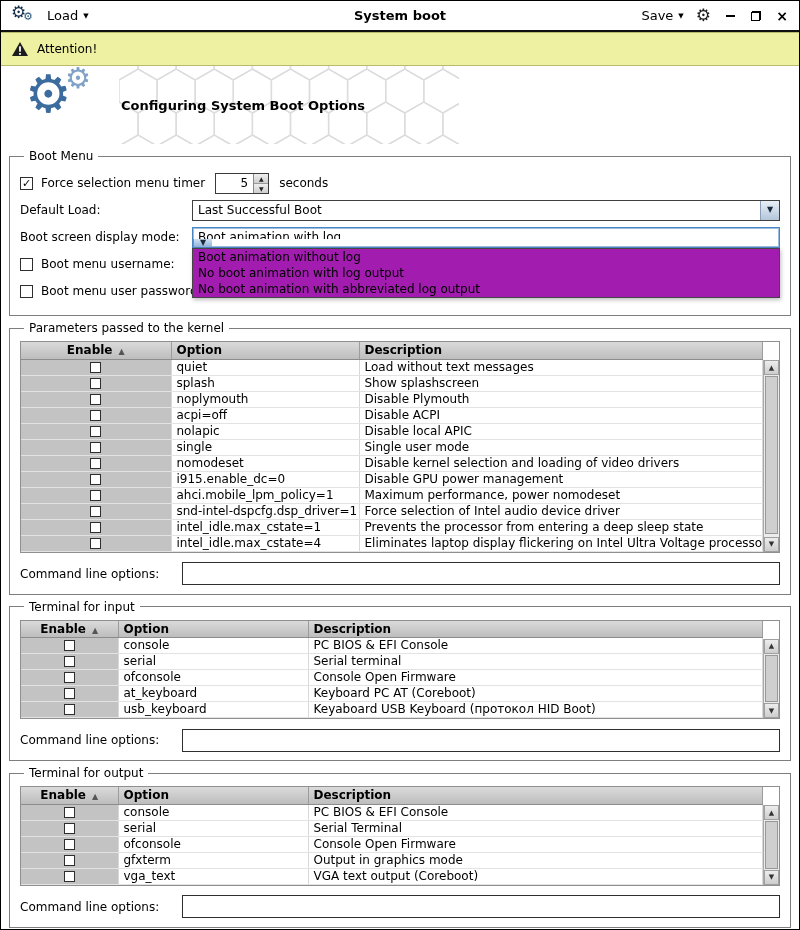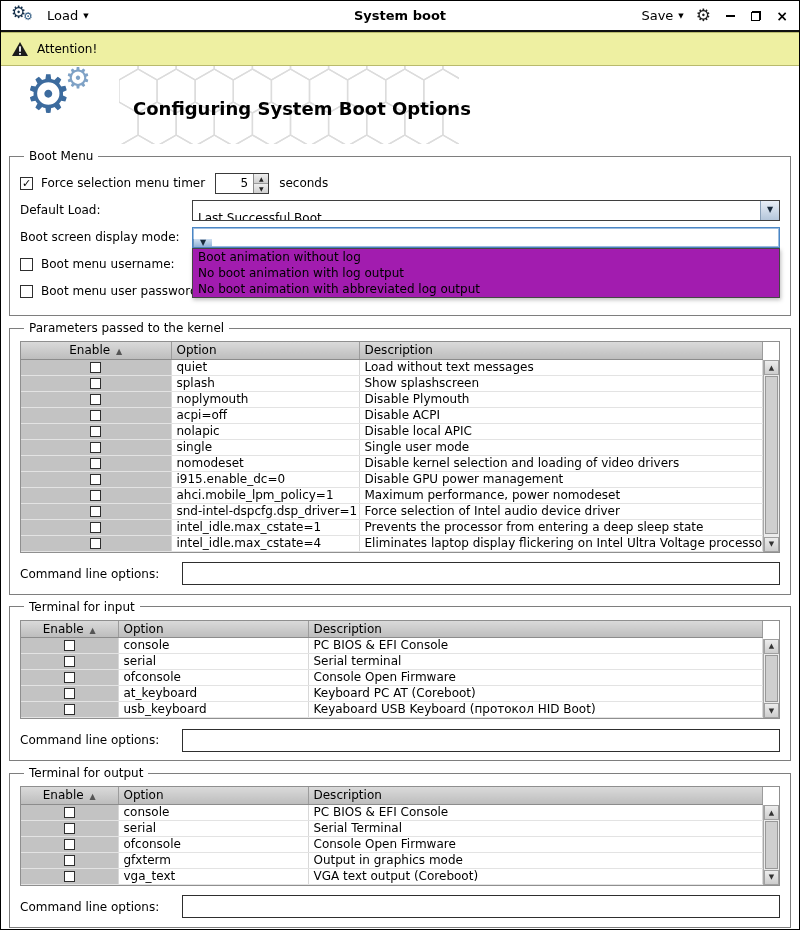--- a/index.html
+++ b/index.html
@@ -33,56 +33,56 @@
   .attention { height:27px; flex:0 0 auto; background:#eef0a2; border-top:1px solid #b9ba6d;
                border-bottom:1px solid #b9ba6d; display:flex; align-items:center; gap:8px; padding:16px 10px; }
   .attention span { font-size:12px; }
 
   
   .banner { height:78px; flex:0 0 auto; position:relative; overflow:hidden; background:#fff; }
   .hexes { position:absolute; left:118px; top:0; }
   .hexes polygon { fill:none; stroke:#dcdcdc; stroke-width:1.4; }
   .bg1 { position:absolute; left:24px; top:2px; font-size:52px; color:#3c6b9e; line-height:1; }
   .bg2 { position:absolute; left:64px; top:-2px; font-size:29px; color:#7fa2c6; line-height:1; }
-  .banner-title { position:absolute; left:132px; top:32px; font-weight:bold; font-size:18px; }
+  .banner-title { position:absolute; left:120px; top:32px; font-weight:bold; font-size:13px; }
 
   
   fieldset.group { border:1px solid #7e7e7e; margin:5px 8px 0; padding:4px 10px 8px; flex:0 0 auto; background:#fff; }
   fieldset.group legend { padding:0 5px; margin-left:4px; font-size:12px; }
 
   
   .form-row { display:flex; align-items:center; margin:5px 0; height:22px; position:relative; }
   .cb { width:13px; height:13px; border:1px solid #2e2e2e; background:#fff; display:inline-flex;
         align-items:center; justify-content:center; font-size:11px; line-height:1; margin-right:8px; flex:0 0 auto; }
   .cb.small { width:11px; height:11px; margin:0; }
   .label-fixed { width:172px; flex:0 0 auto; }
   .spin { width:54px; height:21px; border:1px solid #3a3a3a; display:flex; margin:0 10px; background:#fff; }
   .spin-val { flex:1; min-width:0; border:0; outline:none; text-align:right; padding-right:5px;
               font-family:inherit; font-size:12px; }
   .spin-btns { width:15px; display:flex; flex-direction:column; border-left:1px solid #8a8a8a; }
   .spin-btns span { flex:1; background:linear-gradient(#efefef,#cfcfcf); font-size:6px; color:#222;
                     display:flex; align-items:center; justify-content:center; }
   .spin-btns span:first-child { border-bottom:1px solid #9a9a9a; }
   .combo-wrap { flex:1; position:relative; }
   .combo { height:21px; border:1px solid #3f3f3f; background:#fff; display:flex; align-items:stretch; }
-  .combo-text { flex:1; padding-left:5px; line-height:19px; white-space:nowrap; overflow:hidden;margin-top:8px; }
+  .combo-text { flex:1; padding-left:5px; line-height:19px; white-space:nowrap; overflow:hidden; }
   .combo-btn { width:19px; background:linear-gradient(#e9eff7,#b4c6da); border-left:1px solid #8aa0b8;
                display:flex; align-items:center; justify-content:center; }
   .combo-arrow { font-size:8px; color:#182a3c; line-height:1; }
   .combo.open { border-color:#4b86c4; box-shadow:inset 0 0 0 1px #9cbde0;flex-direction:column; }
   .combo.open .combo-btn { background:linear-gradient(#cfe0f2,#8fb2d8); border-left-color:#6b93bd; }
   .dropdown { position:absolute; top:21px; left:0; right:0; background:#a21caf; border:1px solid #454545;
               z-index:30; box-shadow:1px 2px 4px rgba(0,0,0,.25); }
   .dropdown-item { height:16px; line-height:16px; padding-left:5px; white-space:nowrap; overflow:hidden; }
 
   
   .table-wrap { position:relative; border:1px solid #8f8f8f; margin-top:2px; background:#fff; }
   table.grid { width:calc(100% - 16px); border-collapse:collapse; table-layout:fixed; }
   table.grid th { background:linear-gradient(#dadada,#bdbdbd); border-right:1px solid #9c9c9c;
-                  border-bottom:1px solid #8c8c8c; font-weight:normal; height:17px; font-size:12px;
+                  border-bottom:1px solid #8c8c8c; font-weight:bold; height:17px; font-size:12px;
                   white-space:nowrap; overflow:hidden; }
   th.enable-h { text-align:center; }
   th.text-h { text-align:left; padding-left:5px; }
   th .sort { font-size:8px; color:#555; margin-left:6px; }
   table.grid td { height:16px; line-height:15px; font-size:12px; border-bottom:1px solid #e3e3e3;
                   border-right:1px solid #d8d8d8; white-space:nowrap; overflow:hidden; }
   td.enable-c { background:#c3c3c3; text-align:center; border-bottom:1px solid #b3b3b3;
                 border-right:1px solid #9c9c9c; }
   td.enable-c .cb { vertical-align:middle; }
   td.opt-c, td.desc-c { padding-left:5px; }

